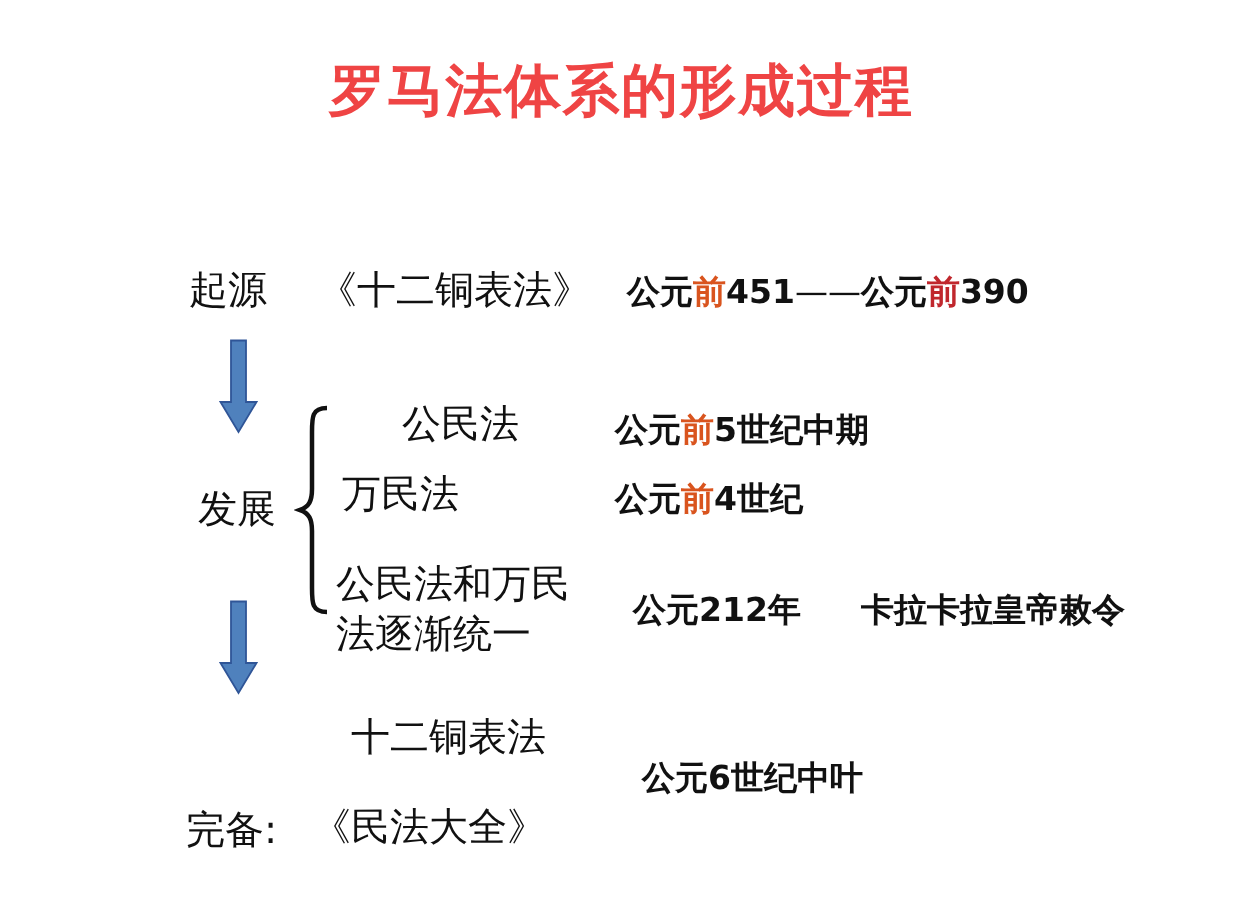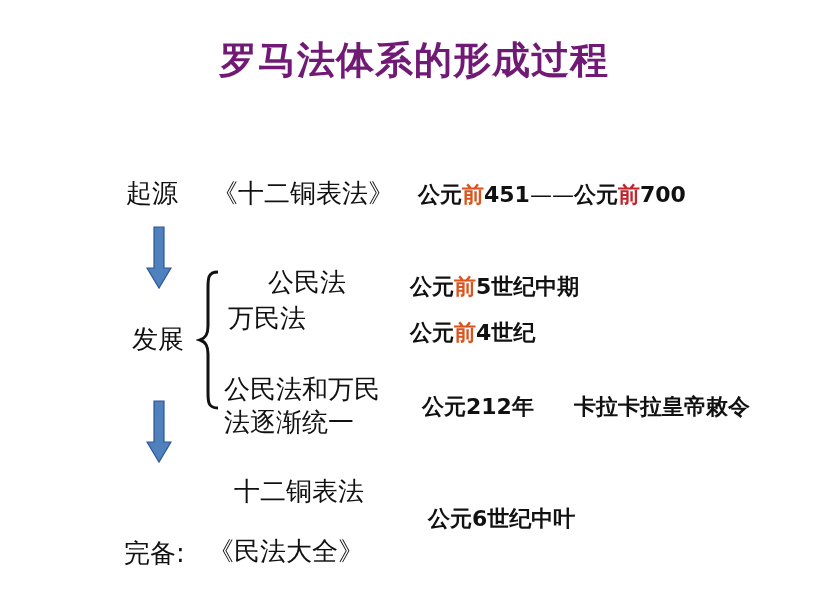--- a/index.html
+++ b/index.html
@@ -1,51 +1,51 @@
 <!DOCTYPE html>
 <html><head>
 <meta charset="utf-8">
 <style>
   html, body { margin:0; padding:0; }
   body { width:828px; height:612px; background:#ffffff; position:relative; overflow:hidden;
          font-family:"DejaVu Sans","Liberation Sans",sans-serif; color:#111; }
   .abs { position:absolute; white-space:nowrap; }
-  .title { left:0; width:828px; top:35px; text-align:center; font-size:38px; font-weight:bold; color:#701a75; letter-spacing:1px; }
+  .title { left:0; width:828px; top:35px; text-align:center; font-size:38px; font-weight:bold; color:#ef4444; letter-spacing:1px; }
   .lbl { font-size:26px; font-weight:normal; }
   .small { font-size:22px; font-weight:bold; }
   .red1 { color:#d9541e; }
   .red2 { color:#c0272d; }
   .arrow { position:absolute; }
 </style>
 </head>
 <body>
 
 <div class="abs title">罗马法体系的形成过程</div>
 
 <div class="abs lbl" style="left:126px;top:176px;">起源</div>
 <div class="abs lbl" style="left:212px;top:176px;">《十二铜表法》</div>
 <div class="abs small" style="left:418px;top:180px;">
-  <span>公元</span><span class="red1">前</span><span>451</span><span style="font-weight:normal;">——</span><span>公元</span><span class="red2">前</span><span>700</span>
+  <span>公元</span><span class="red1">前</span><span>451</span><span style="font-weight:normal;">——</span><span>公元</span><span class="red2">前</span><span>390</span>
 </div>
 
 <svg class="arrow" style="left:146px;top:226px;" width="26" height="64">
   <path d="M8 1 H18 V42 H25 L13 62 L1 42 H8 Z" fill="#4f81bd" stroke="#2f5597" stroke-width="1.2"></path>
 </svg>
 
 <div class="abs lbl" style="left:132px;top:322px;">发展</div>
 <svg class="arrow" style="left:196px;top:268px;" width="26" height="144">
   <path d="M22 4 C12 4 12 10 12 20 L12 58 C12 66 10 70 4 72 C10 74 12 78 12 86 L12 124 C12 134 12 140 22 140" fill="none" stroke="#111" stroke-width="3"></path>
 </svg>
 
 <div class="abs lbl" style="left:228px;top:265px;margin-left:40px;">公民法</div>
 <div class="abs small" style="left:410px;top:272px;">
   <span>公元</span><span class="red1">前</span><span>5世纪中期</span>
 </div>
 
-<div class="abs lbl" style="left:228px;top:301px;">万民法</div>
+<div class="abs lbl" style="left:228px;top:312px;">万民法</div>
 <div class="abs small" style="left:410px;top:318px;">
   <span>公元</span><span class="red1">前</span><span>4世纪</span>
 </div>
 
 <div class="abs lbl" style="left:224px;top:372px;">公民法和万民</div>
 <div class="abs lbl" style="left:224px;top:405px;">法逐渐统一</div>
 <div class="abs small" style="left:422px;top:392px;">公元212年</div>
 <div class="abs small" style="left:574px;top:392px;">卡拉卡拉皇帝敕令</div>
 
 <svg class="arrow" style="left:146px;top:400px;" width="26" height="64">

